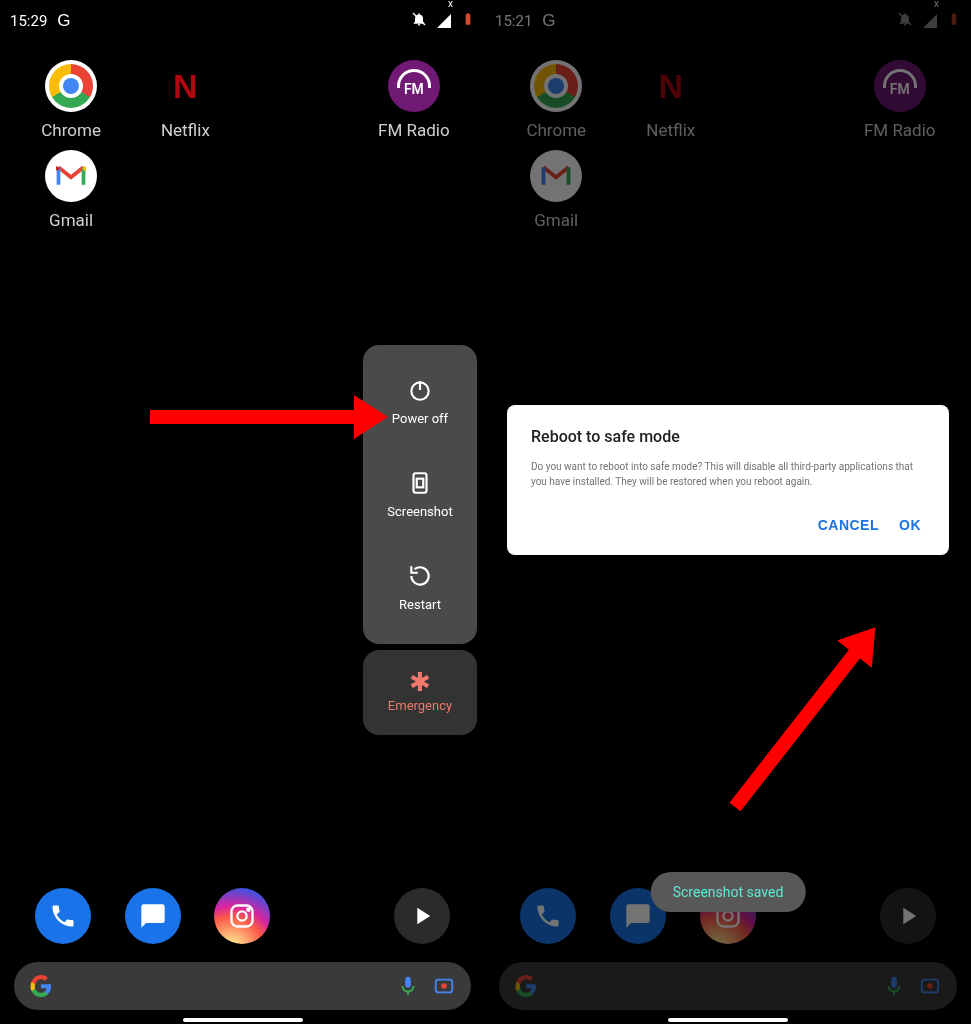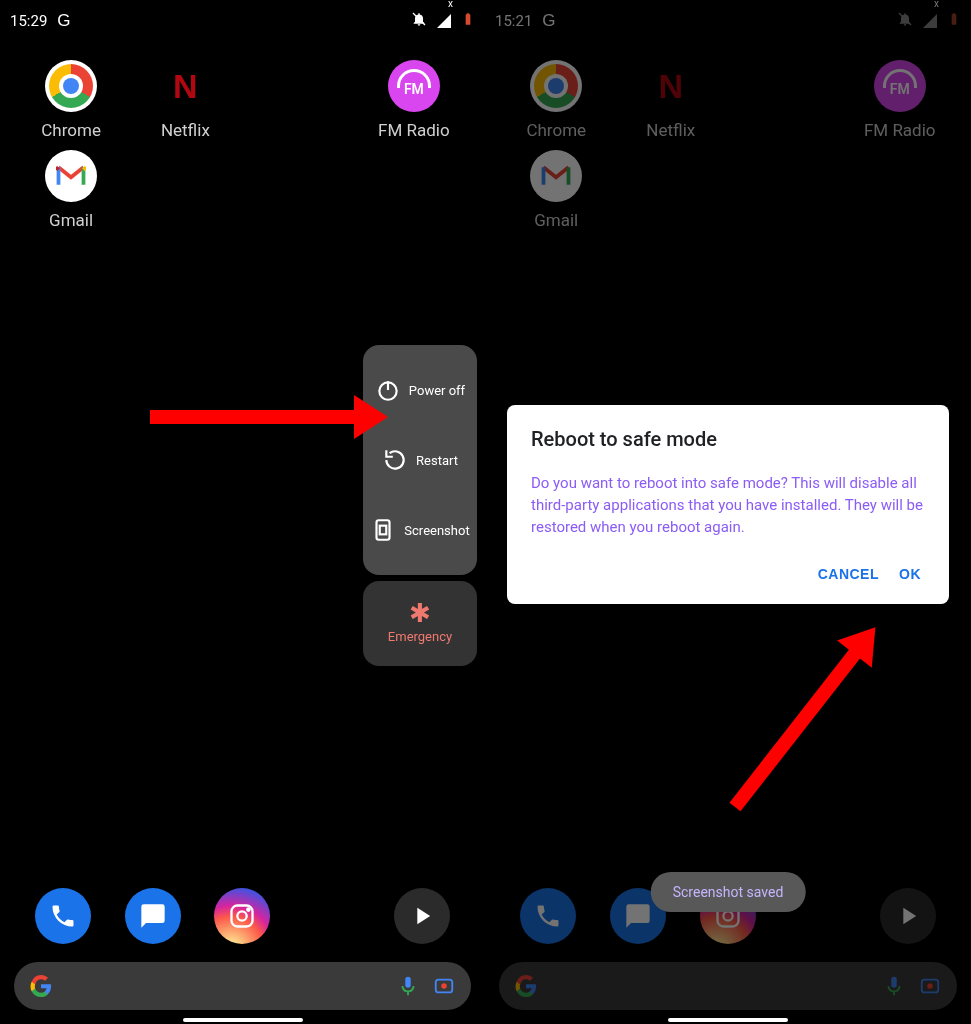--- a/index.html
+++ b/index.html
@@ -35,30 +35,30 @@
   .app{width:25%;display:flex;flex-direction:column;align-items:center;gap:8px}
   .app .ic{width:52px;height:52px;border-radius:50%;display:flex;align-items:center;justify-content:center}
   .app .lbl{font-size:17px;color:var(--muted)}
 
   .chrome{background:#fff;position:relative}
   .chrome::before{content:"";position:absolute;inset:4px;border-radius:50%;background:conic-gradient(#ea4335 0 120deg,#34a853 120deg 240deg,#fbbc05 240deg 360deg)}
   .chrome::after{content:"";position:absolute;inset:14px;border-radius:50%;background:#fff}
   .chrome-dot{position:absolute;inset:18px;border-radius:50%;background:#4285f4;z-index:2}
 
   .netflix{font-family:Arial Black,Arial,sans-serif;font-size:34px;font-weight:900;color:#b00710}
-  .fmradio{background:#d946ef;font-size:14px;font-weight:600;color:#fff;position:relative}
+  .fmradio{background:#701a75;font-size:14px;font-weight:600;color:#fff;position:relative}
   .fmradio::before{content:"";position:absolute;top:9px;left:9px;right:9px;height:16px;border:3px solid #fff;border-bottom:none;border-radius:30px 30px 0 0}
   .fmradio span{position:relative;z-index:1;margin-top:6px}
   .gmail{background:#fff}
   .gmail svg{width:30px;height:24px}
 
   
   .power-menu{position:absolute;right:8px;top:345px;width:114px;z-index:30}
   .pm-main{background:var(--panel);border-radius:16px;padding:10px 0;display:flex;flex-direction:column}
-  .pm-item{display:flex;flex-direction:row;align-items:center;justify-content:center;gap:8px;padding:22px 6px;font-size:13px;color:#fff}
+  .pm-item{display:flex;flex-direction:column;align-items:center;justify-content:center;gap:8px;padding:22px 6px;font-size:13px;color:#fff}
   .pm-item svg{width:26px;height:26px}
   .pm-emergency{background:var(--panel2);border-radius:16px;margin-top:6px;padding:22px 6px;display:flex;flex-direction:column;align-items:center;gap:6px;color:var(--emergency);font-size:13px}
   .pm-emergency .ast{font-size:26px;line-height:20px}
 
   
   .dock{position:absolute;left:0;right:0;bottom:80px;display:flex;justify-content:space-around;align-items:center;padding:0 18px}
   .dock .dic{width:56px;height:56px;border-radius:50%;background:#1a73e8;display:flex;align-items:center;justify-content:center}
   .dock .dic.msg{background:#1a73e8}
   .dock .dic.ig{background:radial-gradient(circle at 30% 110%,#fdf497 0%,#fdf497 5%,#fd5949 45%,#d6249f 60%,#285AEB 90%)}
   .dock .dic.play{background:#2b2b2b}
@@ -72,27 +72,27 @@
 
   .nav-pill{position:absolute;left:50%;bottom:2px;transform:translateX(-50%);width:120px;height:4px;border-radius:3px;background:#fff;z-index:90}
 
   
   .arrow{position:absolute;z-index:40;transform-origin:left center}
   .arrow .shaft{height:14px;background:#ff0000}
   .arrow .head{position:absolute;right:-28px;top:50%;transform:translateY(-50%);width:0;height:0;border-style:solid;border-width:22px 0 22px 34px;border-color:transparent transparent transparent #ff0000}
 
   
   .dialog{position:absolute;left:22px;right:22px;top:405px;background:#fff;color:#202124;border-radius:8px;padding:22px 24px 14px 24px;z-index:40;box-shadow:0 8px 30px rgba(0,0,0,.5)}
-  .dialog h2{margin:0 0 22px 0;font-size:20px;font-weight:500}
-  .dialog p{margin:0 0 20px 0;font-size:15px;line-height:1.45;color:#8b5cf6}
+  .dialog h2{margin:0 0 14px 0;font-size:16px;font-weight:500}
+  .dialog p{margin:0 0 20px 0;font-size:10px;line-height:1.45;color:#737373}
   .dialog .actions{display:flex;justify-content:flex-end;gap:12px}
   .dialog .actions button{border:none;background:none;color:var(--link);font-size:14px;font-weight:600;letter-spacing:.5px;padding:8px 4px;cursor:pointer}
 
   
-  .toast{position:absolute;left:50%;bottom:112px;transform:translateX(-50%);background:var(--toast);color:#c4b5fd;border-radius:24px;padding:12px 22px;font-size:14px;z-index:30}
+  .toast{position:absolute;left:50%;bottom:112px;transform:translateX(-50%);background:var(--toast);color:#5eead4;border-radius:24px;padding:12px 22px;font-size:14px;z-index:30}
 
 </style>
 </head>
 <body>
 
 <div class="stage">
 
   <div class="phone">
 
     <div class="status">
@@ -163,31 +163,31 @@
       <div class="pm-main">
         <div class="pm-item">
           <svg viewBox="0 0 24 24" fill="none" stroke="#fff" stroke-width="2">
               <circle cx="12" cy="13" r="8"></circle>
               <line x1="12" y1="4" x2="12" y2="12"></line>
             </svg>
           <span>Power off</span>
         </div>
         <div class="pm-item">
           <svg viewBox="0 0 24 24" fill="none" stroke="#fff" stroke-width="2">
+              <rect x="6" y="3" width="12" height="18" rx="2"></rect>
+              <rect x="9" y="8" width="6" height="8"></rect>
+            </svg>
+          <span>Screenshot</span>
+        </div>
+        <div class="pm-item">
+          <svg viewBox="0 0 24 24" fill="none" stroke="#fff" stroke-width="2">
               <path d="M4 12a8 8 0 1 0 3-6.3"></path>
               <polyline points="4 3 4 9 10 9" fill="none"></polyline>
             </svg>
           <span>Restart</span>
-        </div>
-        <div class="pm-item">
-          <svg viewBox="0 0 24 24" fill="none" stroke="#fff" stroke-width="2">
-              <rect x="6" y="3" width="12" height="18" rx="2"></rect>
-              <rect x="9" y="8" width="6" height="8"></rect>
-            </svg>
-          <span>Screenshot</span>
         </div>
       </div>
       <div class="pm-emergency">
         <span class="ast">✱</span>
         <span>Emergency</span>
       </div>
     </div>
 
     <div class="arrow" style="left:150px;top:410px;width:210px">
       <div class="shaft" style="width:210px"></div>

